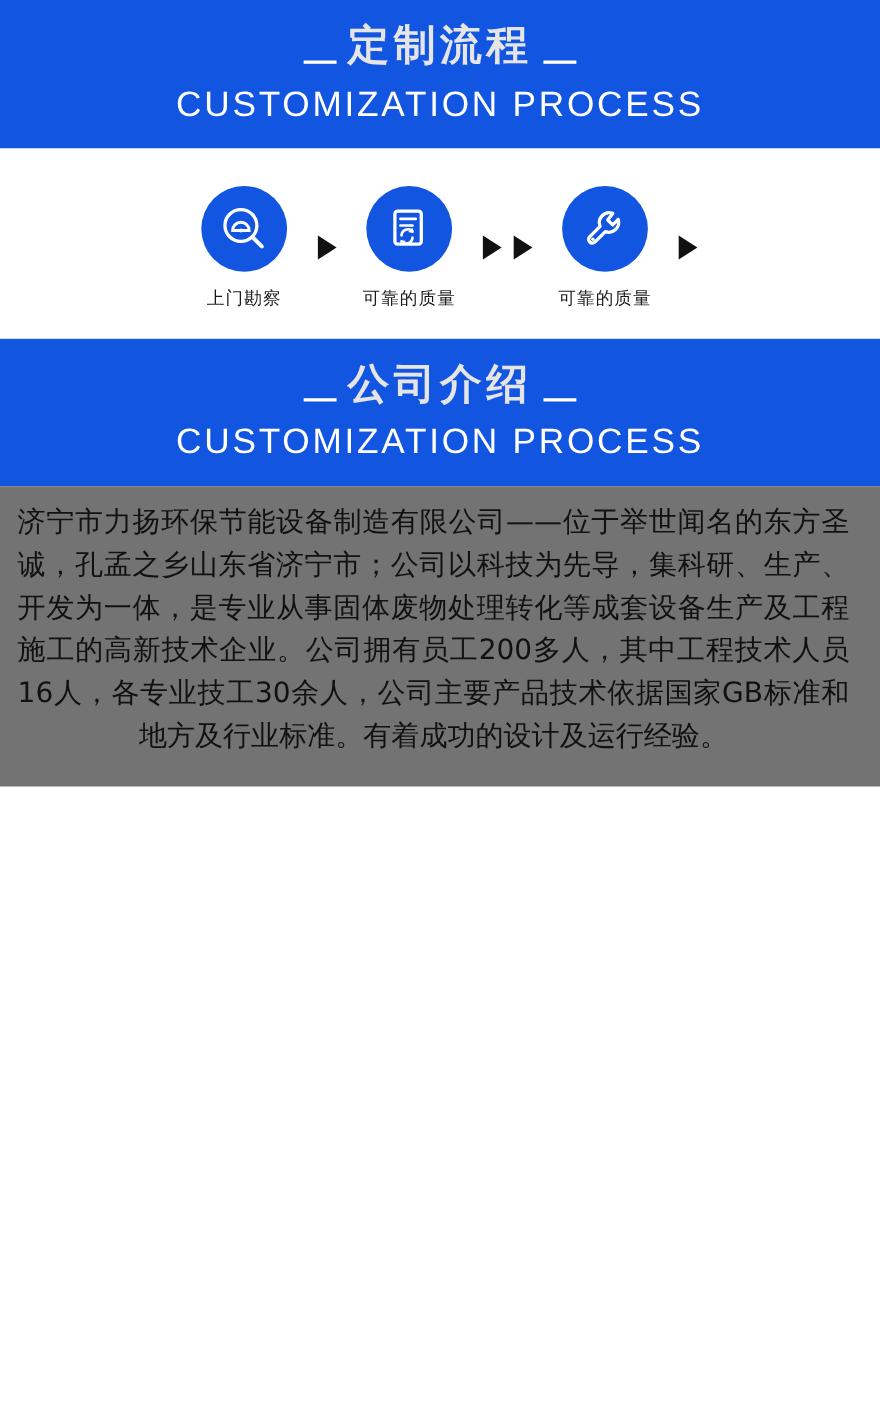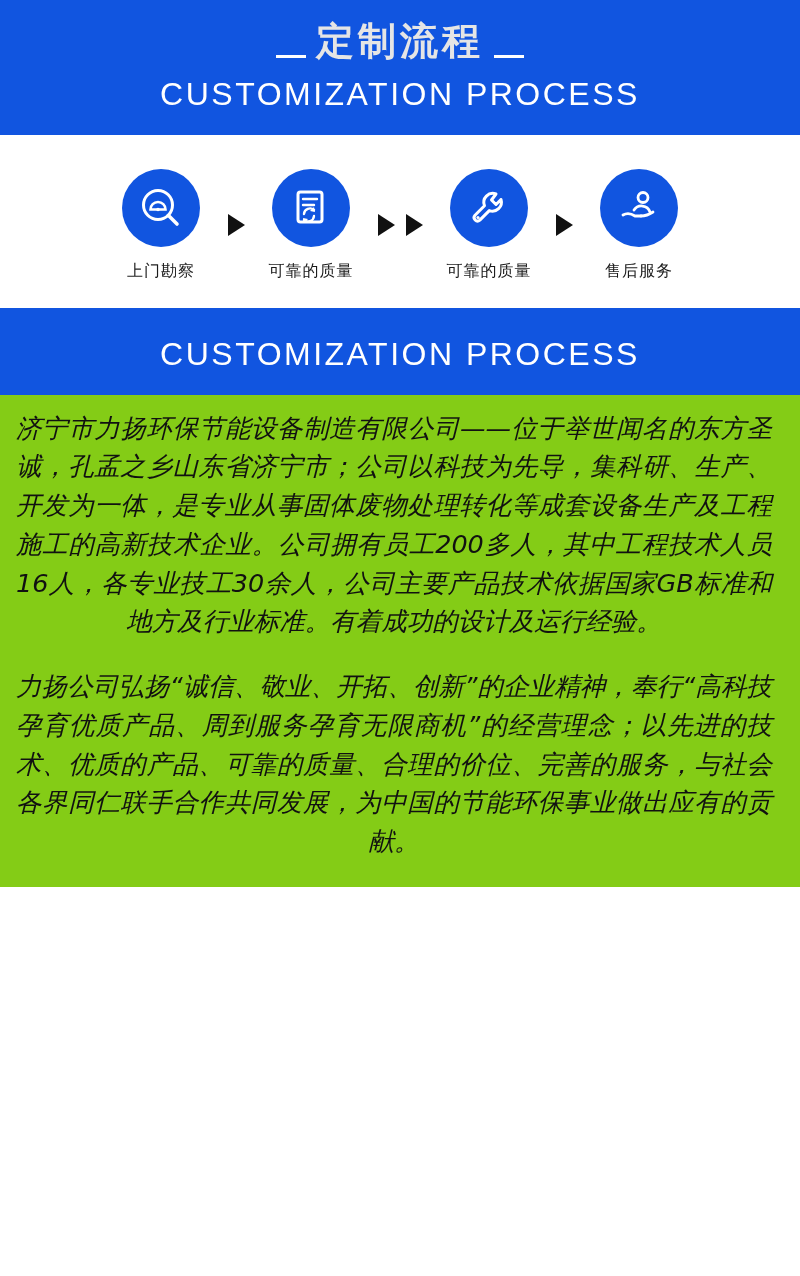--- a/index.html
+++ b/index.html
@@ -104,23 +104,22 @@
   .arrow-tri {
     width: 0;
     height: 0;
     border-top: 11px solid transparent;
     border-bottom: 11px solid transparent;
     border-left: 17px solid #111111;
   }
 
   
   .content {
-    background: #84cc16;
+    background: #737373;
     padding: 14px 28px 26px 16px;
-    font-style: italic;
   }
   .para {
     font-size: 25.5px;
     line-height: 1.52;
     color: #111111;
     text-align: justify;
     text-align-last: center;
     margin: 0 0 26px 0;
     font-family: "DejaVu Sans", "Liberation Sans", sans-serif;
   }
@@ -186,35 +185,24 @@
           <circle cx="12" cy="32.5" r="1.6" fill="#ffffff"></circle>
         </svg>
       </div>
       <div class="step-label">可靠的质量</div>
     </div>
 
     <div class="arrow">
         <span class="arrow-tri"></span>
       </div>
 
-    <div class="step">
-      <div class="step-circle">
-        <svg width="46" height="46" viewBox="0 0 46 46" aria-hidden="true">
-          <circle cx="27" cy="12.5" r="5" fill="none" stroke="#ffffff" stroke-width="2.8"></circle>
-          <path d="M18 25 a9 9 0 0 1 16 2" fill="none" stroke="#ffffff" stroke-width="2.8" stroke-linecap="round"></path>
-          <path d="M7 30 c5 -3 9 -1 12 1 l6 0" fill="none" stroke="#ffffff" stroke-width="2.8" stroke-linecap="round"></path>
-          <path d="M25 31 c6 0 9 -2 12 -4" fill="none" stroke="#ffffff" stroke-width="2.8" stroke-linecap="round"></path>
-        </svg>
-      </div>
-      <div class="step-label">售后服务</div>
-    </div>
 
   </div>
 </div>
 
 <div class="banner">
+  <div class="banner-cn">公司介绍</div>
   <div class="banner-en">CUSTOMIZATION PROCESS</div>
 </div>
 
 <div class="content">
   <p class="para">济宁市力扬环保节能设备制造有限公司——位于举世闻名的东方圣诚，孔孟之乡山东省济宁市；公司以科技为先导，集科研、生产、开发为一体，是专业从事固体废物处理转化等成套设备生产及工程施工的高新技术企业。公司拥有员工200多人，其中工程技术人员16人，各专业技工30余人，公司主要产品技术依据国家GB标准和地方及行业标准。有着成功的设计及运行经验。</p>
-  <p class="para">力扬公司弘扬“诚信、敬业、开拓、创新”的企业精神，奉行“高科技孕育优质产品、周到服务孕育无限商机”的经营理念；以先进的技术、优质的产品、可靠的质量、合理的价位、完善的服务，与社会各界同仁联手合作共同发展，为中国的节能环保事业做出应有的贡献。</p>
 </div>
 
 </body></html>

